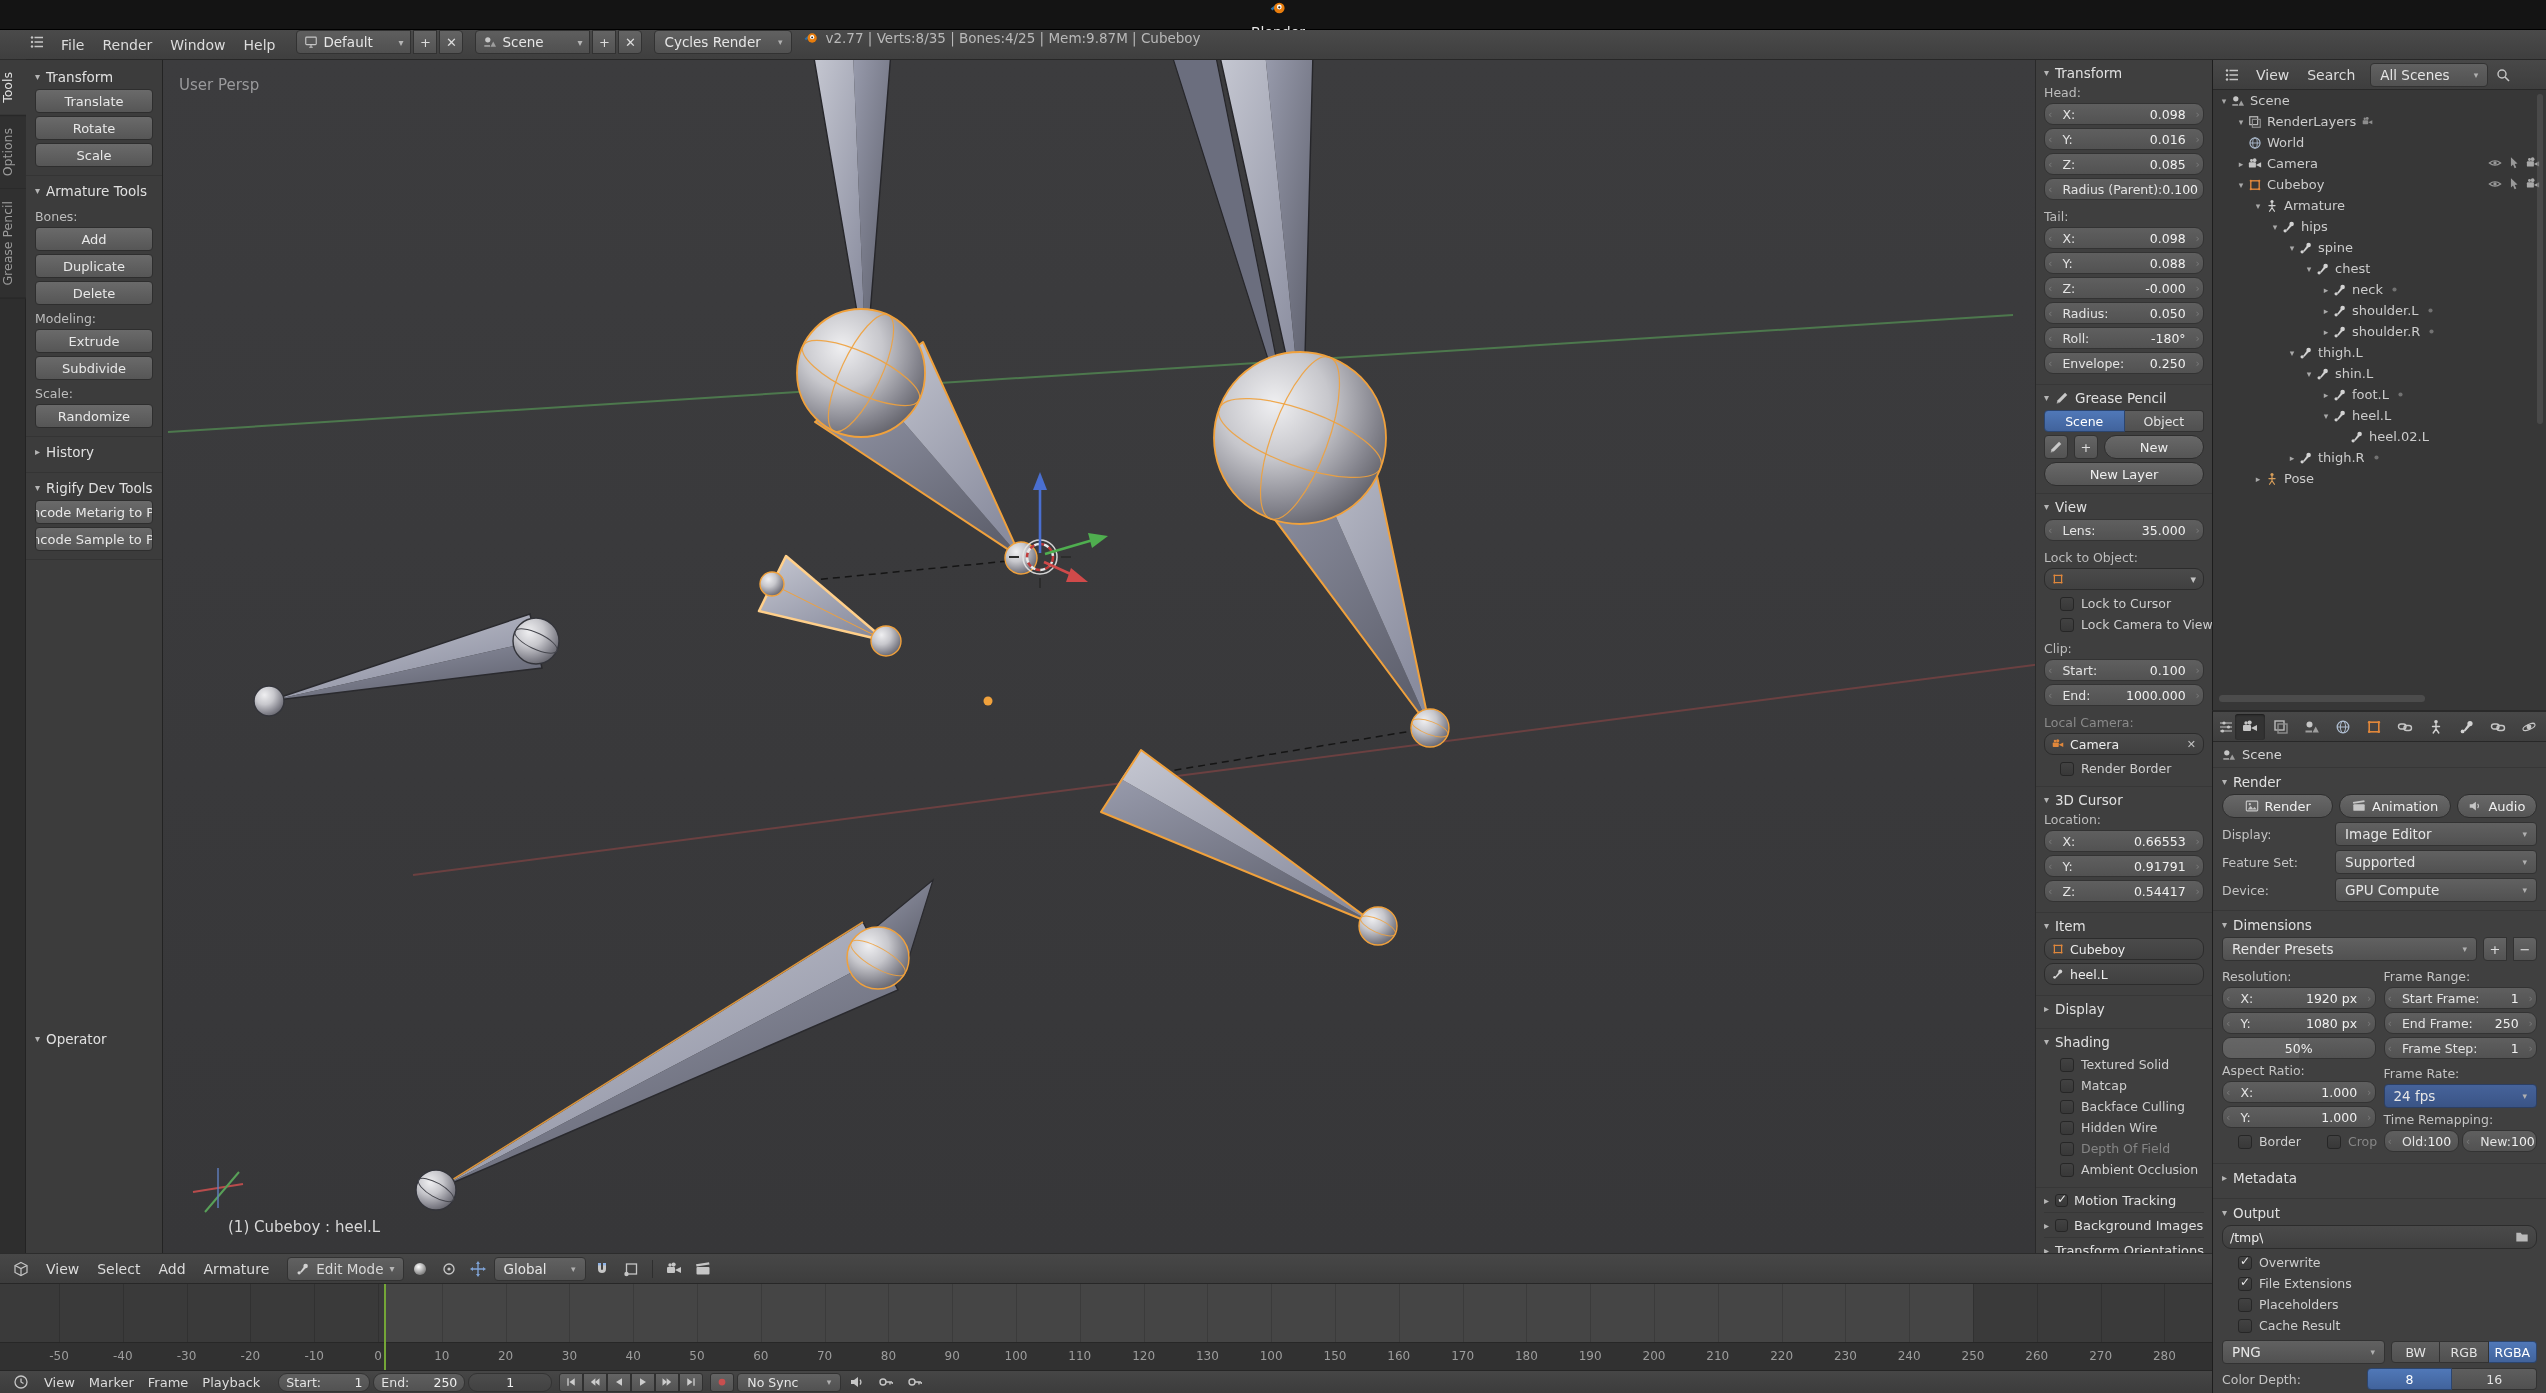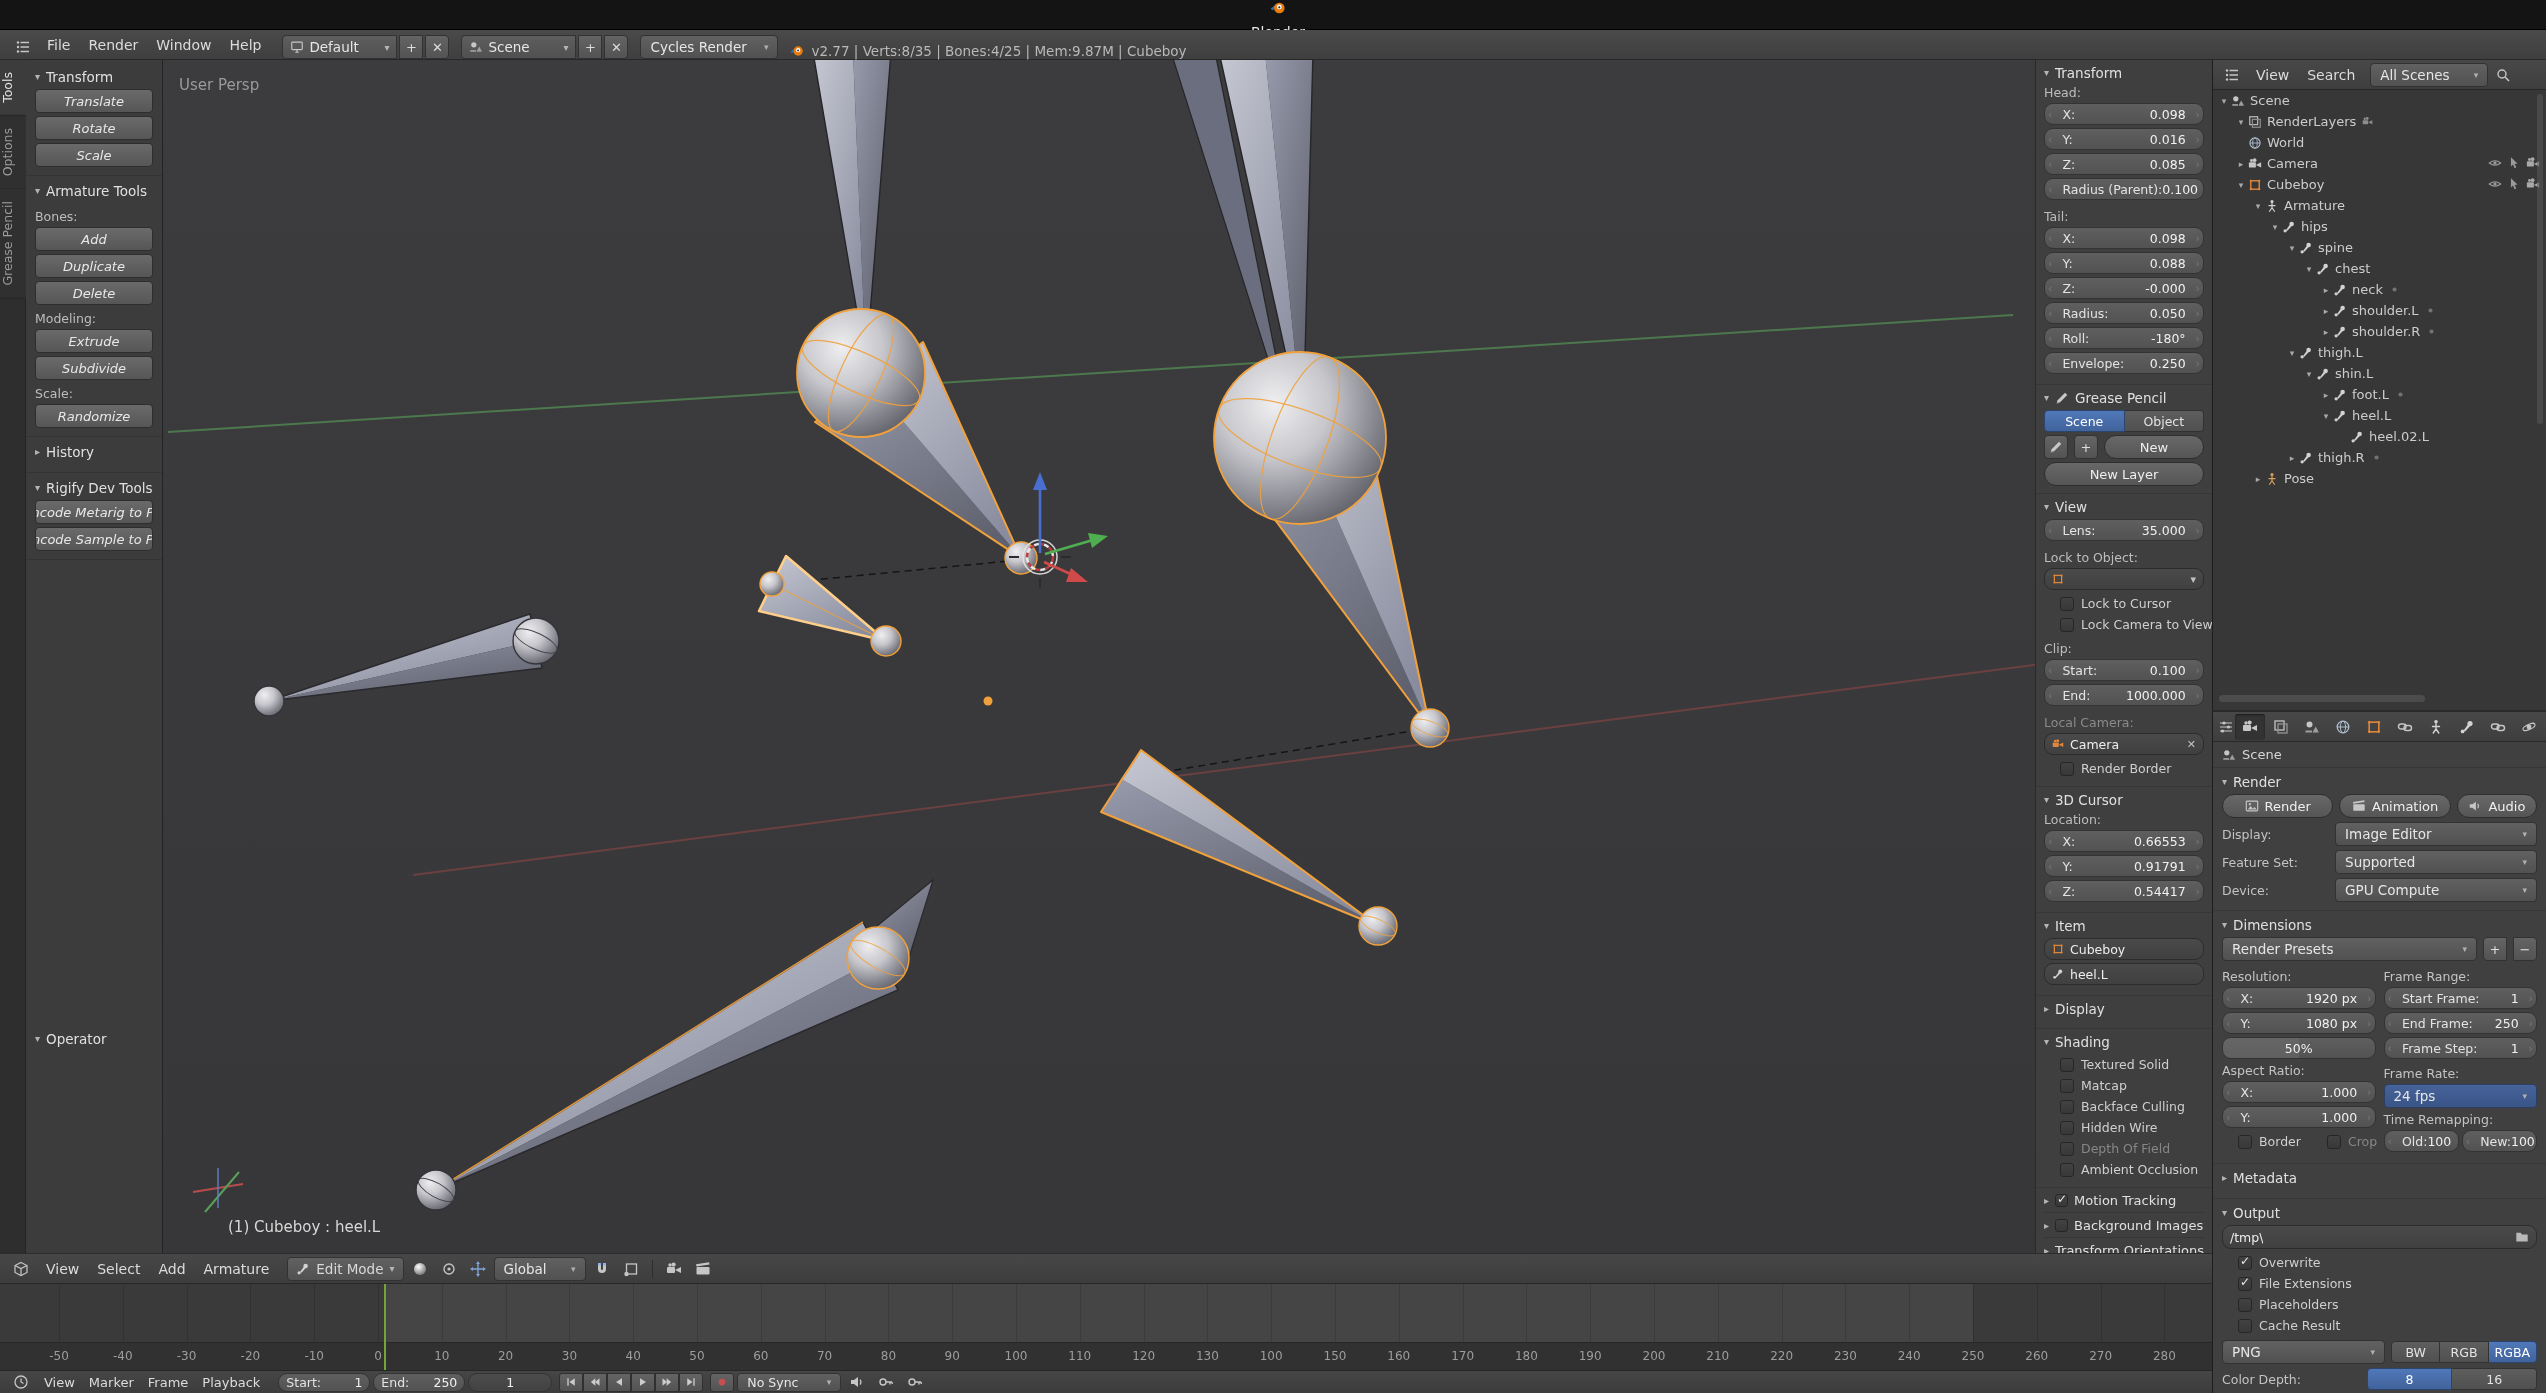--- a/index.html
+++ b/index.html
@@ -10,21 +10,21 @@
 .icn14 svg{width:14px;height:14px;}
 .icn12 svg{width:12px;height:12px;}
 
 
 #titlebar{position:absolute;left:0;top:0;width:2546px;height:30px;background:#141414;display:flex;align-items:center;padding-left:10px;gap:8px;border-bottom:1px solid #000;flex-direction:column;}
 #wtitle{color:#e8e8e8;font-size:14px;}
 .tbar-ctrls{margin-left:auto;display:flex;height:100%;}
 .tbar-ctrl{width:46px;height:100%;display:flex;align-items:center;justify-content:center;color:#d0d0d0;font-size:14px;}
 
 
-#infobar{position:absolute;left:0;top:30px;width:2546px;height:30px;background:linear-gradient(#4a4a4a,#3f3f3f);border-bottom:1px solid #272727;display:flex;align-items:flex-end;padding:0 10px;gap:2px;}
+#infobar{position:absolute;left:0;top:30px;width:2546px;height:30px;background:linear-gradient(#4a4a4a,#3f3f3f);border-bottom:1px solid #272727;display:flex;align-items:flex-start;padding:0 24px;gap:2px;}
 .mitem{padding:0 9px;height:100%;display:flex;align-items:center;font-size:14px;color:#dcdcdc;}
 .menu-row{display:flex;height:100%;align-items:center;}
 .selwrap{display:flex;align-items:center;gap:5px;height:24px;padding:0 7px;background:linear-gradient(#5e5e5e,#505050);border:1px solid #323232;border-radius:4px 0 0 4px;font-size:13.5px;color:#e6e6e6;}
 .seltext{min-width:70px;}
 .sq{width:24px;height:24px;display:flex;align-items:center;justify-content:center;background:linear-gradient(#646464,#535353);border:1px solid #323232;color:#ddd;font-size:13px;}
 .sq.rr{border-radius:0 4px 4px 0;}
 .drop{display:flex;align-items:center;gap:6px;height:24px;padding:0 9px;background:linear-gradient(#616161,#515151);border:1px solid #323232;border-radius:4px;font-size:13.5px;color:#e6e6e6;white-space:nowrap;}
 .drop .tri{margin-left:auto;font-size:9px;color:#b0b0b0;}
 .tri{font-size:10px;color:#b5b5b5;}
 #stats{margin-left:10px;color:#b9b9b9;font-size:13.5px;display:flex;align-items:center;gap:7px;}
@@ -32,21 +32,21 @@
 
 #tabstrip{position:absolute;left:0;top:60px;width:26px;height:1193px;background:#2e2e2e;border-right:1px solid #232323;display:flex;flex-direction:column;}
 .vtab{writing-mode:vertical-rl;transform:rotate(180deg);padding:12px 0;font-size:12.5px;color:#9c9c9c;background:#303030;border-top:1px solid #262626;text-align:center;width:26px;}
 .vtab.on{background:#3c3c3c;color:#e2e2e2;}
 
 #toolshelf{position:absolute;left:26px;top:60px;width:137px;height:1193px;background:#3c3c3c;border-right:1px solid #232323;display:flex;flex-direction:column;padding:2px 0;overflow:hidden;}
 #toolshelf .panel{padding:2px 9px 8px;border-bottom:1px solid #343434;}
 .phead{display:flex;align-items:center;gap:6px;height:25px;color:#e0e0e0;font-size:13.5px;white-space:nowrap;overflow:hidden;}
 .phead .tri{flex:none;}
 .tstack{display:flex;flex-direction:column;gap:3px;}
-.tbtn{height:24px;display:flex;align-items:center;justify-content:center;background:linear-gradient(#6a6a6a,#565656);border:1px solid #2e2e2e;border-radius:4px;color:#e8e8e8;font-size:13px;white-space:nowrap;overflow:hidden;text-overflow:ellipsis;padding:0 4px;font-style:italic;}
+.tbtn{height:24px;display:flex;align-items:center;justify-content:center;background:linear-gradient(#6a6a6a,#565656);border:1px solid #2e2e2e;border-radius:4px;color:#e8e8e8;font-size:13px;white-space:nowrap;overflow:hidden;text-overflow:ellipsis;padding:0 4px;}
 .flabel{font-size:12.5px;color:#bdbdbd;margin:6px 0 3px;}
 #op-panel{margin-top:auto;margin-bottom:200px;padding:0 9px;}
 
 #viewport{position:absolute;left:163px;top:60px;width:2049px;height:1193px;overflow:hidden;background:#3a3a3c;}
 #scene-svg{position:absolute;left:0;top:0;}
 
 
 #npanel{position:absolute;right:0;top:0;width:177px;height:1193px;background:#3f3f3f;border-left:1px solid #2a2a2a;overflow:hidden;padding-bottom:4px;}
 #npanel .panel{padding:0 8px 7px;border-bottom:1px solid #373737;}
 .nfield{position:relative;height:22px;display:flex;align-items:center;background:linear-gradient(#5f5f5f,#525252);border:1px solid #333;border-radius:9px;margin-bottom:3px;overflow:hidden;}

